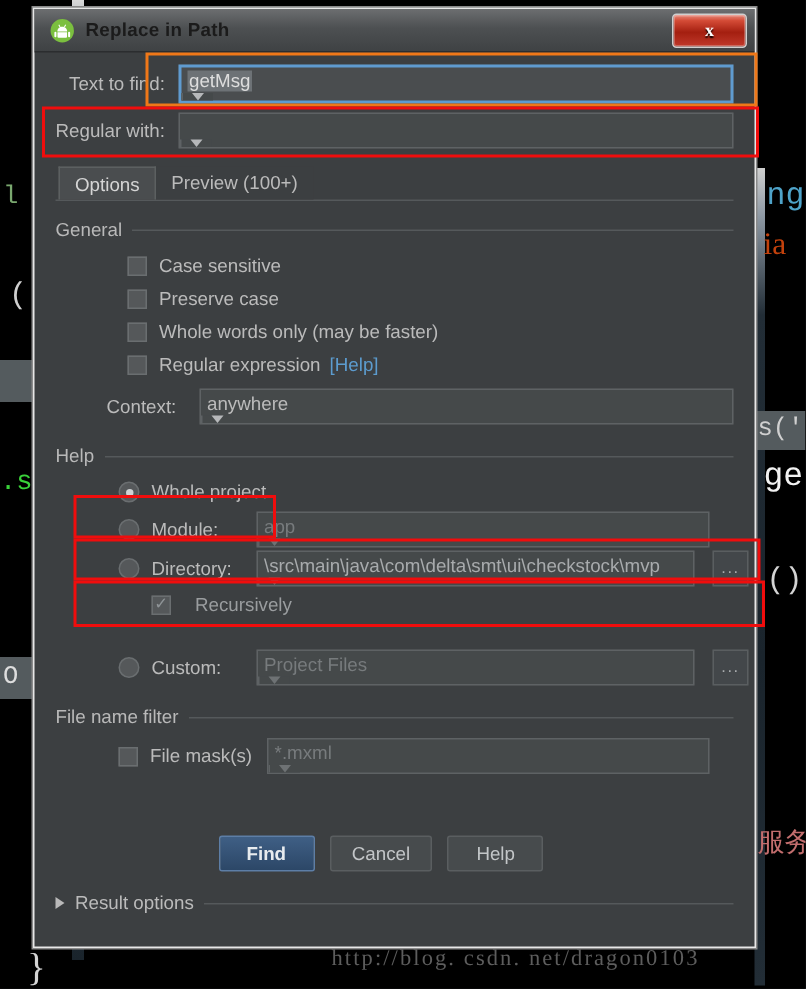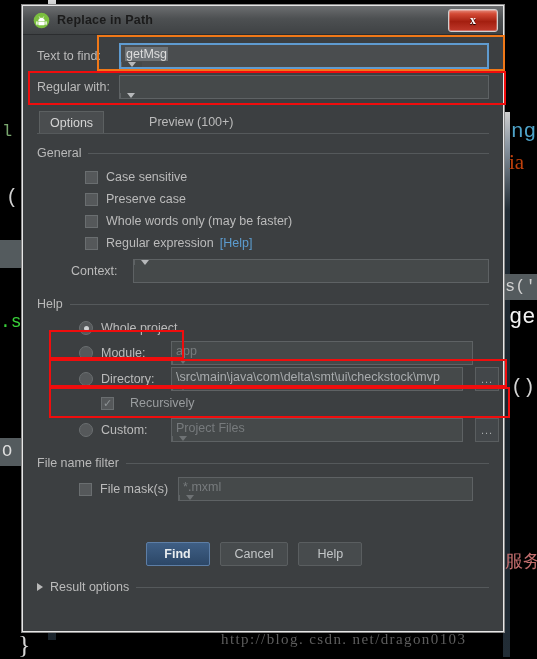--- a/index.html
+++ b/index.html
@@ -52,21 +52,21 @@
   .combo.focused{border:2px solid #5f9bd0;background:#4a4d4f;}
   .caretsel{background:#6d7276;color:#ddd;padding:0 1px;}
   .tri{width:0;height:0;border-left:4px solid transparent;border-right:4px solid transparent;
      border-top:5px solid #b6b8ba;}
   .tri.dis{border-top-color:#6e7274;}
   .ellipsis-btn{width:24px;height:24px;margin-left:4px;border:1px solid #5a5e60;background:#43474a;
      color:#a9acae;font-size:11px;display:flex;align-items:center;justify-content:center;
      box-sizing:border-box;letter-spacing:1px;}
 
   
-  #tabs{display:flex;align-items:flex-end;height:23px;padding-left:16px;gap:35px;}
+  #tabs{display:flex;align-items:flex-end;height:23px;padding-left:16px;}
   .tab{height:22px;padding:0 10px;display:flex;align-items:center;font-size:12.5px;
      color:#bbbbbb;box-sizing:border-box;}
   .tab.active{background:#4a4d4f;border-top:1px solid #5c6061;border-left:1px solid #5c6061;
      border-right:1px solid #5c6061;color:#d5d5d5;}
   .tab.inactive{background:#3c3f41;}
   #tabs-underline{height:1px;background:#55595b;margin:0 14px 0 14px;}
 
   
   .group{margin-top:12px;}
   .group-head{display:flex;align-items:center;gap:7px;padding-left:14px;padding-right:14px;}
@@ -141,21 +141,21 @@
     </svg>
     <span id="title-text">Replace in Path</span>
     <div id="close-btn">
       <span>x</span>
     </div>
   </div>
 
   <div id="dlg-body">
 
     <div class="row" style="padding:8px 14px 0 14px;">
-      <div class="lbl" style="width:82px;">Text to find:</div>
+      <div class="lbl" style="width:82px;text-align:center;">Text to find:</div>
       <div class="combo focused" style="flex:1;height:26px;">
         <div class="val">
             <span class="caretsel">getMsg</span>
           </div>
         <div class="arrow">
             <i class="tri"></i>
           </div>
       </div>
     </div>
 
@@ -197,20 +197,21 @@
         <div class="opt-row">
           <span class="cb"></span>
           <span class="opt-label">Regular expression</span>
           <span class="helplink" style="margin-left:-2px;">[Help]</span>
         </div>
       </div>
 
       <div class="row" style="padding:5px 14px 0 48px;">
         <div class="lbl" style="width:62px;">Context:</div>
         <div class="combo" style="flex:1;">
+          <div class="val">anywhere</div>
           <div class="arrow">
               <i class="tri"></i>
             </div>
         </div>
       </div>
     </div>
 
     <div class="group" style="margin-top:14px;">
       <div class="group-head">
         <span class="gt">Help</span>
@@ -244,21 +245,21 @@
               </span>
           </span>
           <span class="ellipsis-btn">...</span>
         </div>
 
         <div class="opt-row" style="height:22px;padding-left:22px;gap:16px;">
           <span class="cb checked"></span>
           <span class="opt-label dim">Recursively</span>
         </div>
 
-        <div class="opt-row" style="height:26px;padding-right:4px;margin-top:3px;justify-content:center;">
+        <div class="opt-row" style="height:26px;padding-right:4px;margin-top:18px;justify-content:center;">
           <span class="rb"></span>
           <span class="opt-label" style="width:62px;">Custom:</span>
           <span class="combo" style="flex:1;">
             <span class="val placeholder">Project Files</span>
             <span class="arrow">
                 <i class="tri dis"></i>
               </span>
           </span>
           <span class="ellipsis-btn">...</span>
         </div>

